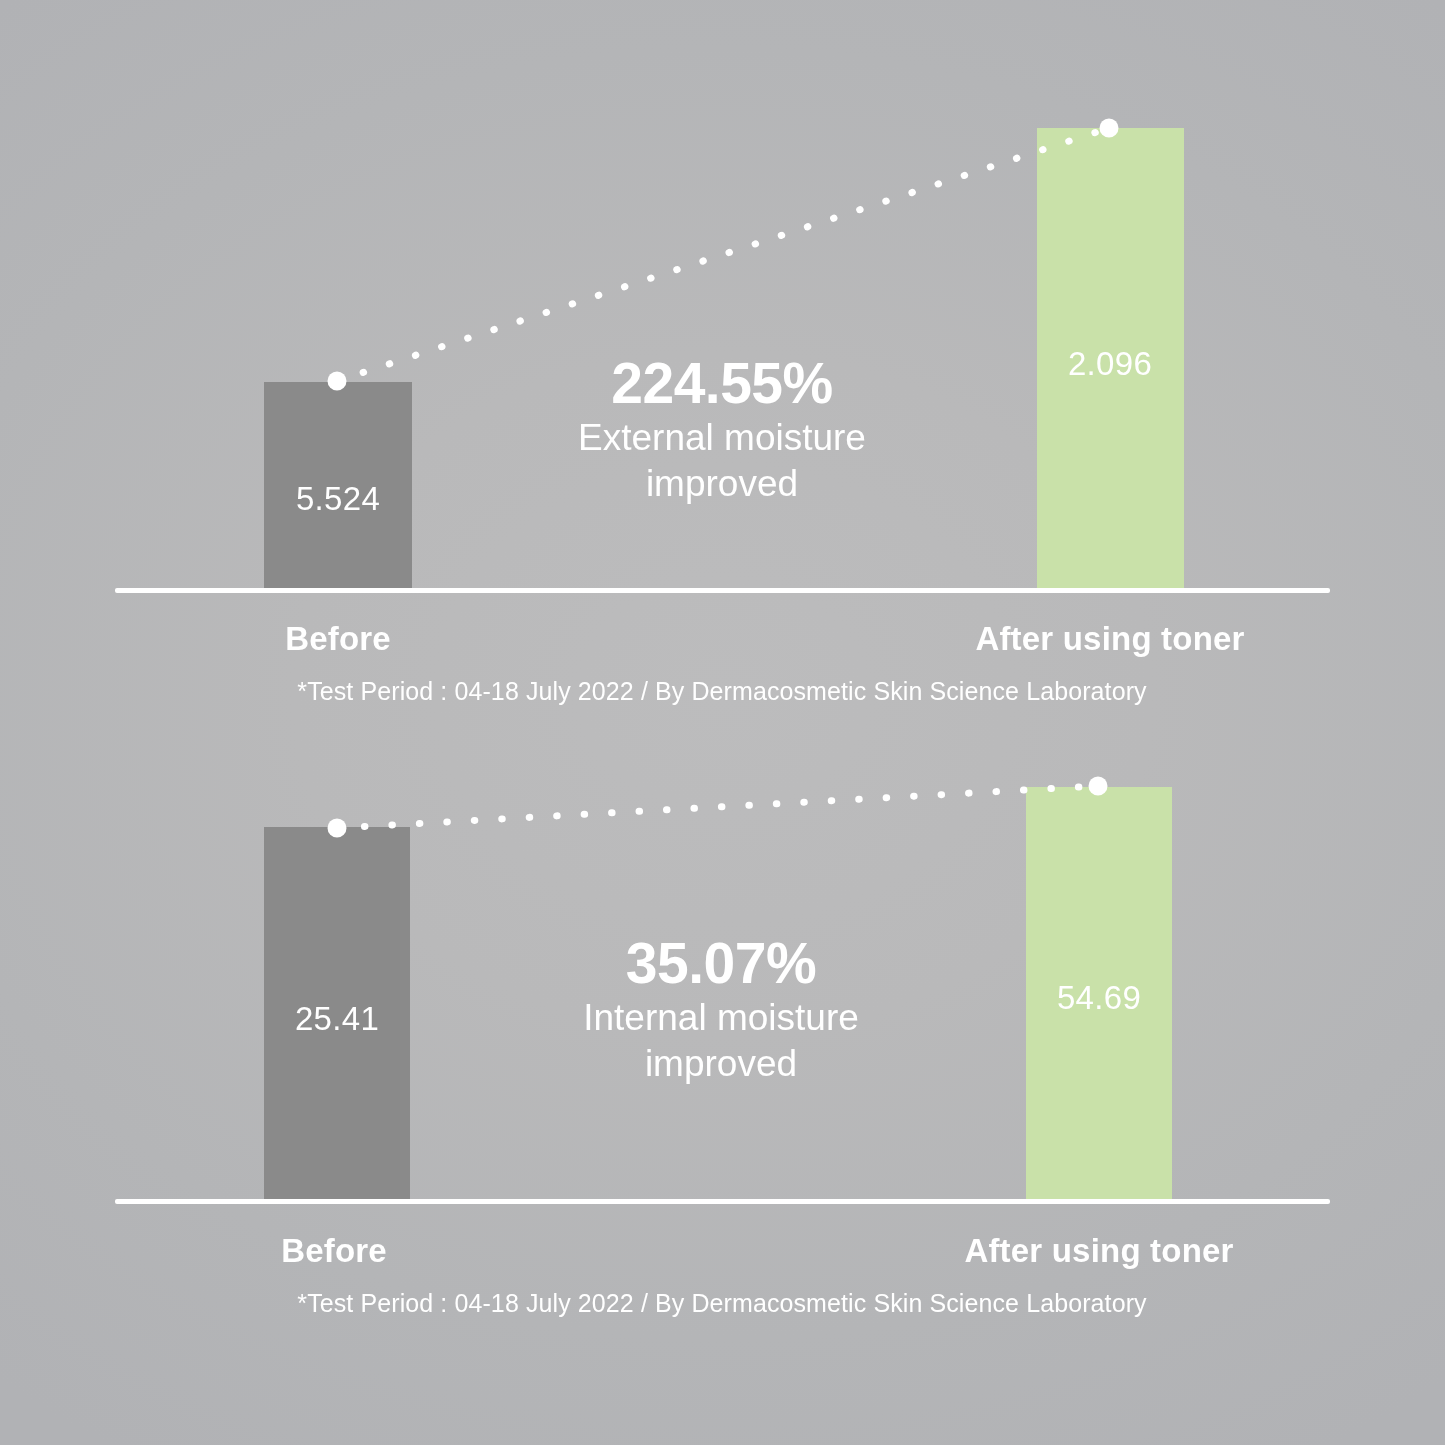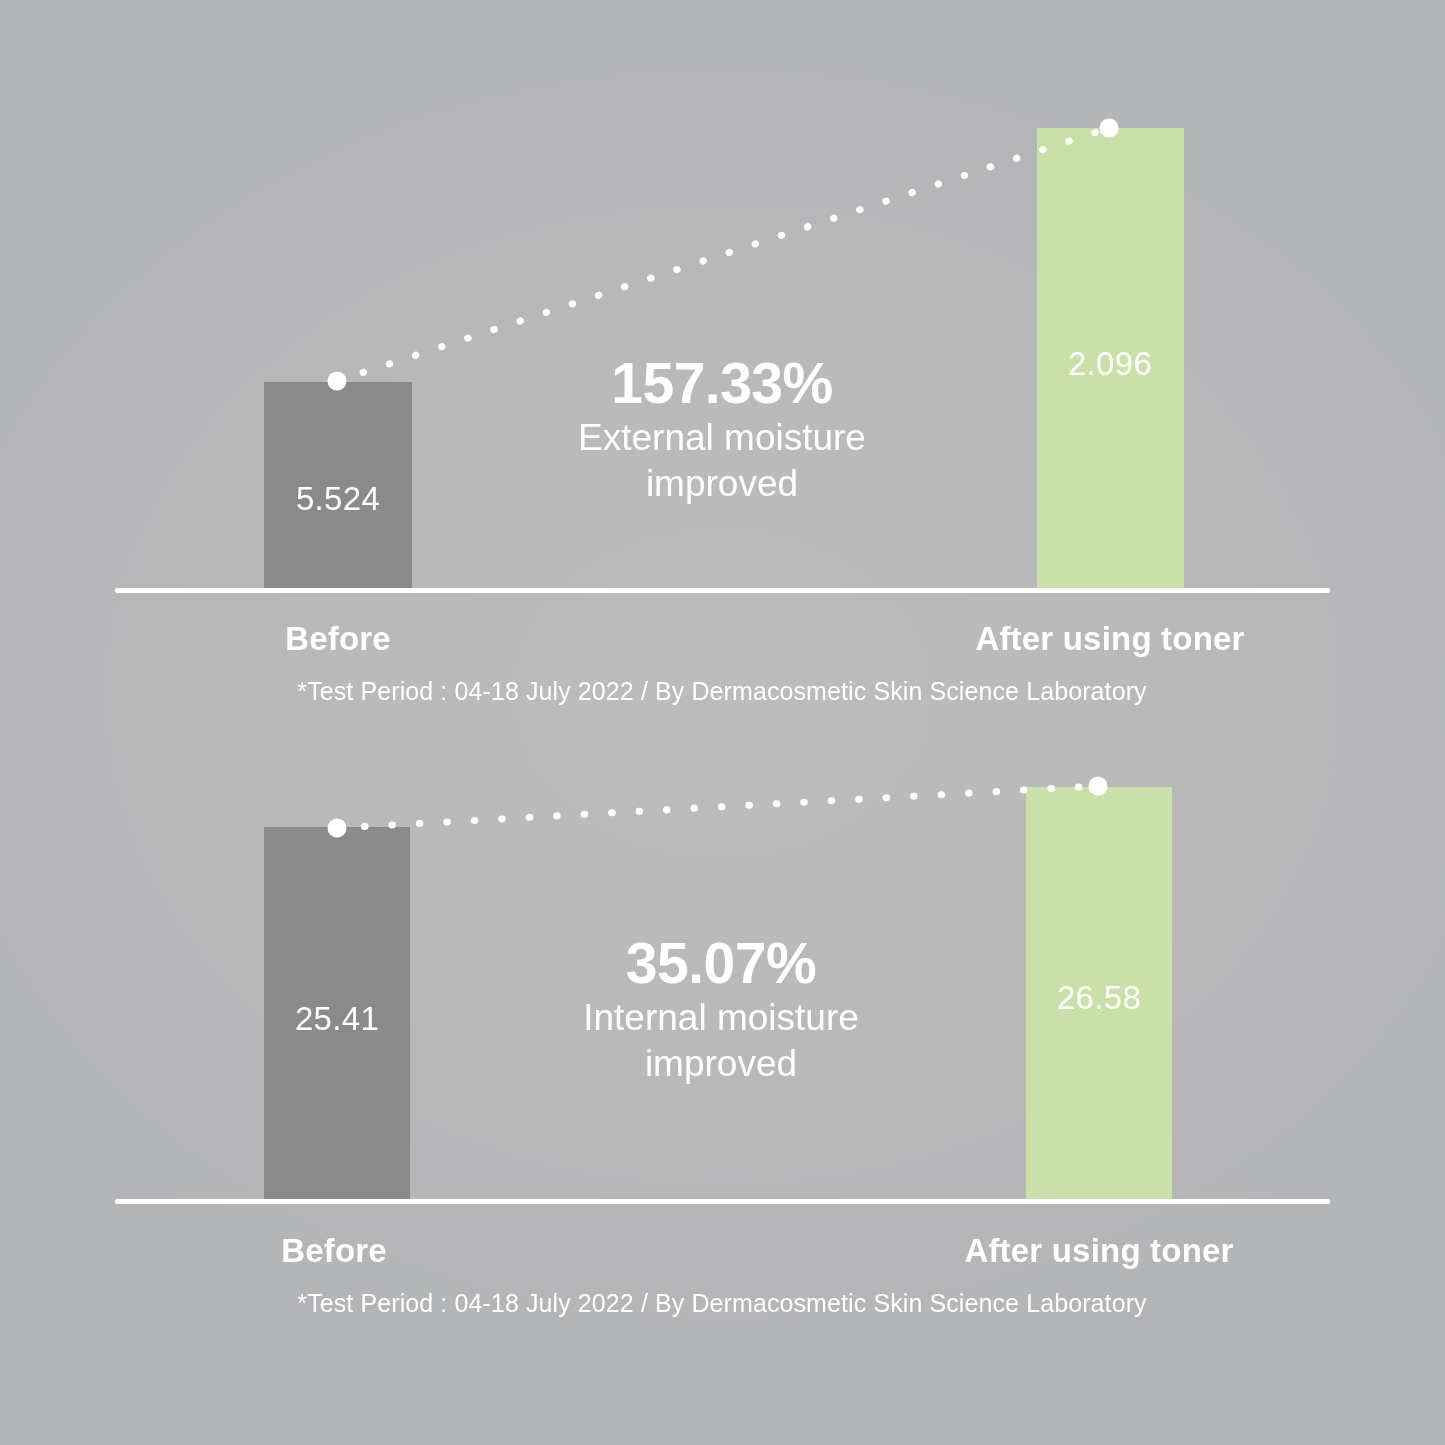--- a/index.html
+++ b/index.html
@@ -123,40 +123,40 @@
         <line x1="337" y1="381" x2="1109" y2="128" stroke="#ffffff" stroke-width="7" stroke-linecap="round" stroke-dasharray="0.5 27"></line>
       </svg>
 
       <div class="dot" style="left:337px;top:381px;"></div>
       <div class="dot" style="left:1109px;top:128px;"></div>
 
       <div class="baseline" style="left:115px;top:588px;width:1215px;"></div>
     </div>
 
     <div class="callout" style="left:722px;top:352px;">
-      <span class="pct">157.33%</span>
+      <span class="pct">224.55%</span>
       <span class="desc">External moisture
 improved</span>
     </div>
 
     <div class="axis-label" style="left:338px;top:620px;">Before</div>
     <div class="axis-label" style="left:1110px;top:620px;">After using toner</div>
 
     <div class="footnote" style="left:722px;top:677px;">*Test Period : 04-18 July 2022 / By Dermacosmetic Skin Science Laboratory</div>
   </div>
 
   <div class="chart">
 
     <div class="plot">
 
       <div class="bar gray" style="left:264px;top:827px;width:146px;height:374px;"></div>
       <div class="bar-value" style="left:337px;top:1000px;">25.41</div>
 
       <div class="bar green" style="left:1026px;top:787px;width:146px;height:414px;"></div>
-      <div class="bar-value on-green" style="left:1099px;top:979px;">26.58</div>
+      <div class="bar-value on-green" style="left:1099px;top:979px;">54.69</div>
 
       <svg class="dotline" style="left:0;top:700px;width:1445px;height:560px;" viewBox="0 0 1445 560">
         <line x1="337" y1="128" x2="1098" y2="86" stroke="#ffffff" stroke-width="7" stroke-linecap="round" stroke-dasharray="0.5 27"></line>
       </svg>
 
       <div class="dot" style="left:337px;top:828px;"></div>
       <div class="dot" style="left:1098px;top:786px;"></div>
 
       <div class="baseline" style="left:115px;top:1199px;width:1215px;"></div>
     </div>

